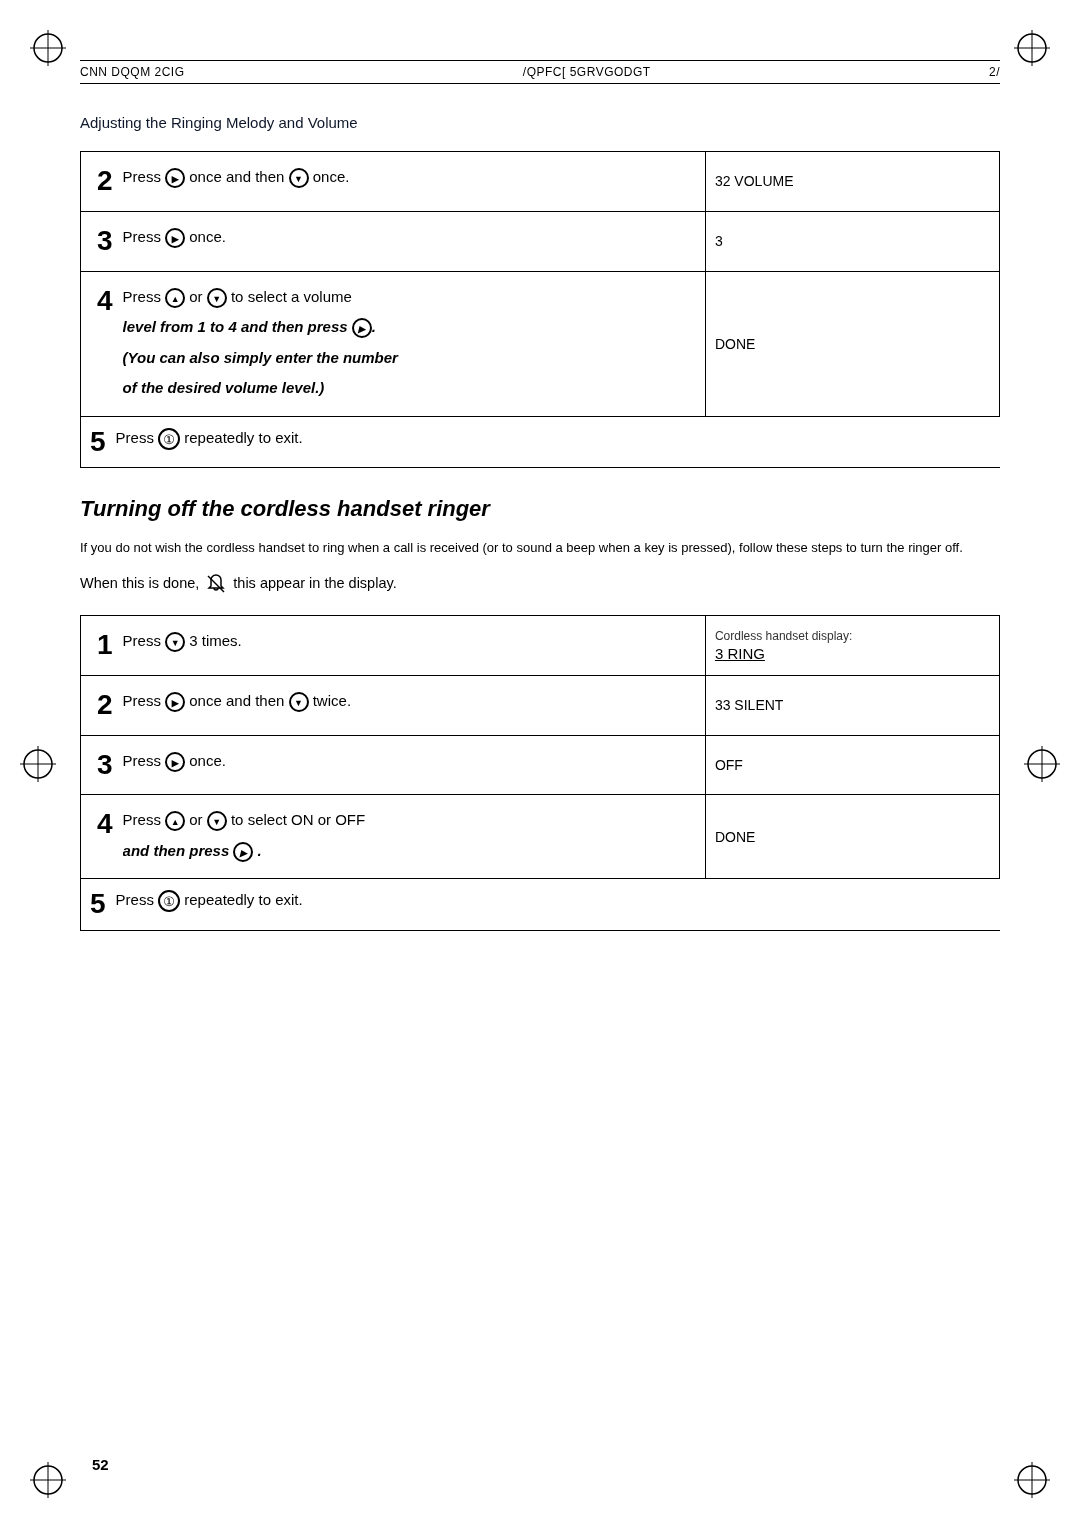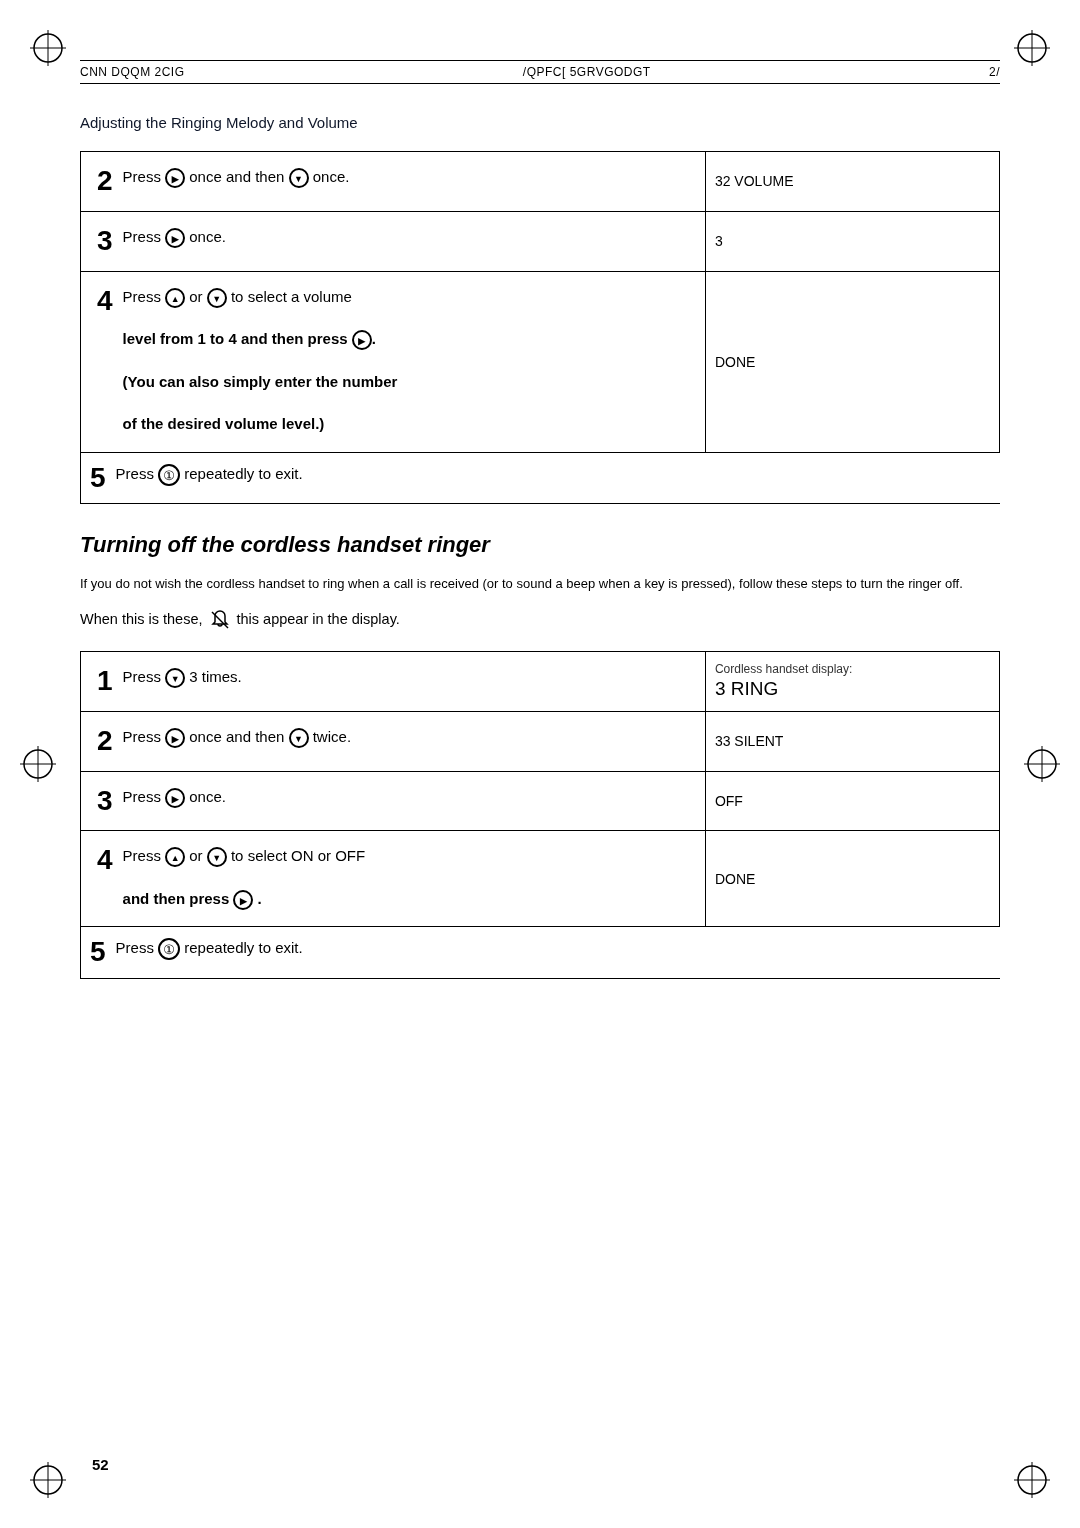--- a/index.html
+++ b/index.html
@@ -91,21 +91,22 @@
 
     .step-content {
       overflow: hidden;
       font-size: 15px;
       line-height: 1.5;
     }
 
     .step-content .bold-line {
       font-weight: bold;
       font-size: 15px;
-      margin-top: 20px;
+      margin-top: 8px;
+      font-style: italic;
     }
 
     
     .btn-icon {
       display: inline-block;
       width: 20px;
       height: 20px;
       border-radius: 50%;
       border: 2px solid #000;
       text-align: center;
@@ -158,21 +159,22 @@
       font-weight: bold;
     }
 
     .display-box-label {
       font-size: 12px;
       color: #333;
       margin-bottom: 2px;
     }
 
     .display-value {
-      font-size: 19px;
+      font-size: 15px;
+      text-decoration: underline;
     }
 
   </style>
 </head>
 <body>
 
 <div class="page">
 
   <div class="corner-mark corner-tl">
     <svg viewBox="0 0 36 36">
@@ -293,21 +295,21 @@
       </td>
     </tr>
   </tbody>
     </table>
 
   <div class="section-heading">Turning off the cordless handset ringer</div>
 
   <div class="intro-text">If you do not wish the cordless handset to ring when a call is received (or to sound a beep when a key is pressed), follow these steps to turn the ringer off.</div>
 
   <div class="when-done-text">
-    <span>When this is these,</span>
+    <span>When this is done,</span>
     <span style="font-size:20px; display:inline-block; position:relative;">
       <svg width="22" height="22" viewBox="0 0 22 22" style="vertical-align:middle;">
         <path d="M11 2 C8 2 6 4.5 6 7 L6 13 L4 15 L18 15 L16 13 L16 7 C16 4.5 14 2 11 2 Z" fill="none" stroke="#000" stroke-width="1.5"></path>
         <path d="M9 15 Q9 17 11 17 Q13 17 13 15" fill="none" stroke="#000" stroke-width="1.5"></path>
         <line x1="3" y1="3" x2="19" y2="19" stroke="#000" stroke-width="1.5"></line>
       </svg>
     </span>
     <span>this appear in the display.</span>
   </div>
 

